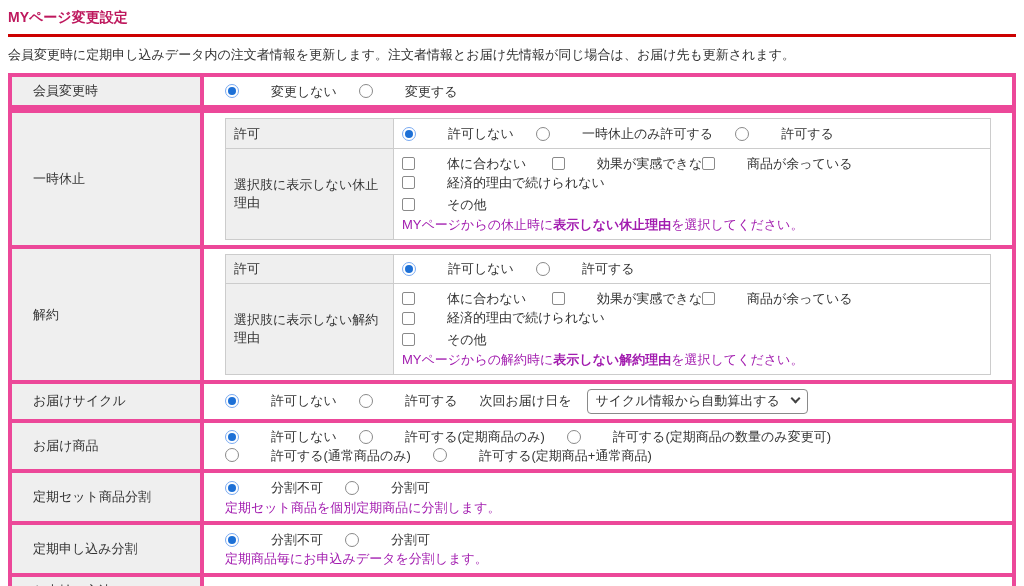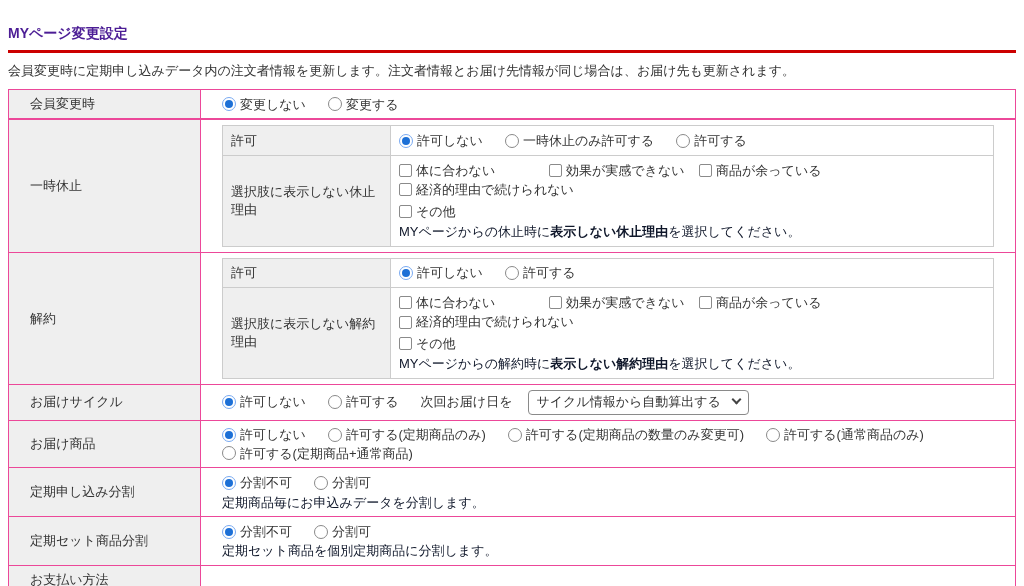--- a/index.html
+++ b/index.html
@@ -4,56 +4,56 @@
 <style>
   * { box-sizing: border-box; }
   html,body { margin:0; padding:0; background:#fff; }
   body {
     width:1024px; height:586px; overflow:hidden;
     font-family:"Liberation Sans","DejaVu Sans",sans-serif;
     font-size:13px; color:#333;
   }
   .wrap { padding:6px 8px 0 8px; }
   .page-title {
-    color:#4c1d95; font-weight:bold; font-size:14px;
-    padding:3px 0 7px 0; border-bottom:3px solid #cc0000; margin-bottom:4px;margin-top:16px;
+    color:#be185d; font-weight:bold; font-size:14px;
+    padding:3px 0 7px 0; border-bottom:3px solid #cc0000; margin-bottom:4px;
   }
   .desc { margin:10px 0 9px 0; line-height:1.3; }
   table.tbl { width:100%; border-collapse:collapse; }
   table.tbl > tbody > tr > td {
-    border:1px solid #ec4899; padding:5px 21px; vertical-align:middle; line-height:1.35;
+    border:4px solid #ec4899; padding:5px 21px; vertical-align:middle; line-height:1.35;
   }
   td.lbl { background:#efefef; width:192px; }
   td.nest-cell { padding:4px 4px 12px 4px; vertical-align:top; }
   table.sub { width:100%; border-collapse:collapse; }
   table.sub td { border:1px solid #ccc; padding:5px 8px; line-height:1.35; }
   table.sub td.slbl { background:#efefef; width:168px; }
 
-  .opt { display:inline-flex; align-items:center; margin-right:22px; white-space:nowrap; cursor:default; vertical-align:middle; }
+  .opt { display:inline-flex; align-items:center; margin-right:22px; white-space:nowrap; cursor:default; vertical-align:middle;gap:28px; }
   .radio {
     width:14px; height:14px; border-radius:50%; border:1px solid #8a8a8a;
     background:#fff; margin-right:4px; position:relative; flex:none;
   }
   .radio.checked { border-color:#79aaf2; }
   .radio.checked::after {
     content:""; position:absolute; left:2px; top:2px; right:2px; bottom:2px;
     border-radius:50%; background:#1d70d6;
   }
   .cb {
     width:13px; height:13px; border:1px solid #8a8a8a; border-radius:2px;
     background:#fff; margin-right:4px; flex:none;
   }
   .cb-grid { display:flex; flex-wrap:wrap; line-height:1.5; }
   .cb-grid .opt { margin-right:0; }
   .cb-grid .opt:nth-child(1){ width:150px; }
   .cb-grid .opt:nth-child(2){ width:150px; }
   .cb-grid .opt:nth-child(3){ width:145px; }
   .cb-grid .opt:nth-child(4){ flex:1 1 auto; }
   .cb-grid .opt:nth-child(5){ width:100%; margin-top:2px;text-align:center; }
-  .note { color:#0f172a; margin-top:2px; line-height:1.35; }
+  .note { color:#a21caf; margin-top:2px; line-height:1.35; }
   .note b { font-weight:bold; }
   .mid { margin:0 12px 0 0; vertical-align:middle; display:inline-block; }
   .sel {
     display:inline-flex; align-items:center; border:1px solid #8a8a8a; border-radius:4px;
     background:#fff; padding:2px 8px 3px 7px; margin-left:4px; vertical-align:middle;
   }
   .chev {
     width:7px; height:7px; border-right:2px solid #444; border-bottom:2px solid #444;
     transform:rotate(45deg); margin:-3px 0 1px 12px; flex:none;
   }
@@ -227,44 +227,44 @@
                 <span class="radio"></span>
                 <span>許可する(通常商品のみ)</span>
               </label><label class="opt">
                 <span class="radio"></span>
                 <span>許可する(定期商品+通常商品)</span>
               </label></span>
         </td>
       </tr>
 
       <tr>
+        <td class="lbl">定期セット商品分割</td>
+        <td>
+          <span><label class="opt">
+                <span class="radio checked"></span>
+                <span>分割不可</span>
+              </label><label class="opt">
+                <span class="radio"></span>
+                <span>分割可</span>
+              </label></span>
+          <div class="note">定期セット商品を個別定期商品に分割します。</div>
+        </td>
+      </tr>
+
+      <tr>
         <td class="lbl">定期申し込み分割</td>
         <td>
           <span><label class="opt">
                 <span class="radio checked"></span>
                 <span>分割不可</span>
               </label><label class="opt">
                 <span class="radio"></span>
                 <span>分割可</span>
               </label></span>
           <div class="note">定期商品毎にお申込みデータを分割します。</div>
-        </td>
-      </tr>
-
-      <tr>
-        <td class="lbl">定期セット商品分割</td>
-        <td>
-          <span><label class="opt">
-                <span class="radio checked"></span>
-                <span>分割不可</span>
-              </label><label class="opt">
-                <span class="radio"></span>
-                <span>分割可</span>
-              </label></span>
-          <div class="note">定期セット商品を個別定期商品に分割します。</div>
         </td>
       </tr>
 
       <tr>
         <td class="lbl">お支払い方法</td>
         <td>
           
         </td>
       </tr>
 

